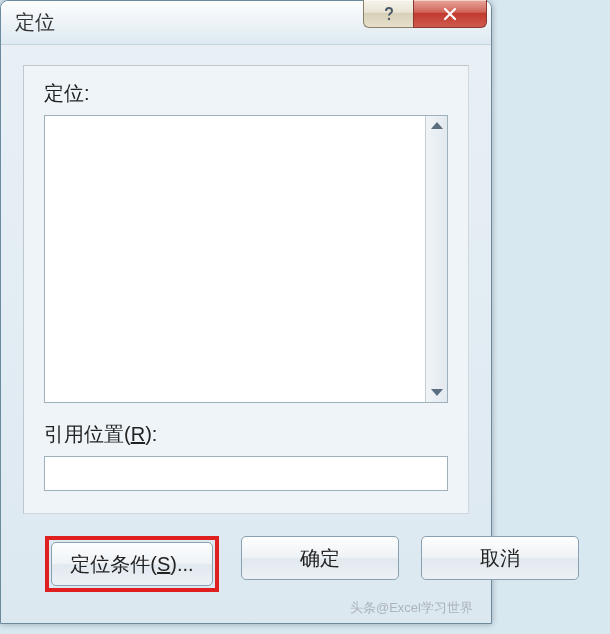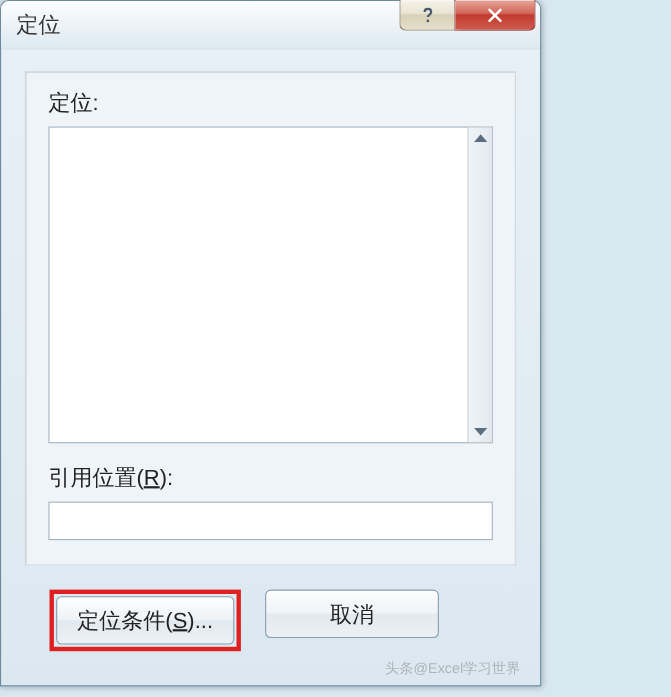--- a/index.html
+++ b/index.html
@@ -189,18 +189,19 @@
       </div>
       <input class="ref-input" type="text" style="">
     </div>
 
     <div class="button-row">
       <span class="highlight-box">
         <button class="btn">
           <span>定位条件(</span><span style="text-decoration:underline">S</span><span>)...</span>
         </button>
       </span>
+      <button class="btn">确定</button>
       <button class="btn">取消</button>
     </div>
   </div>
 
   <div class="watermark">头条@Excel学习世界</div>
 </div>
 
 </body></html>

